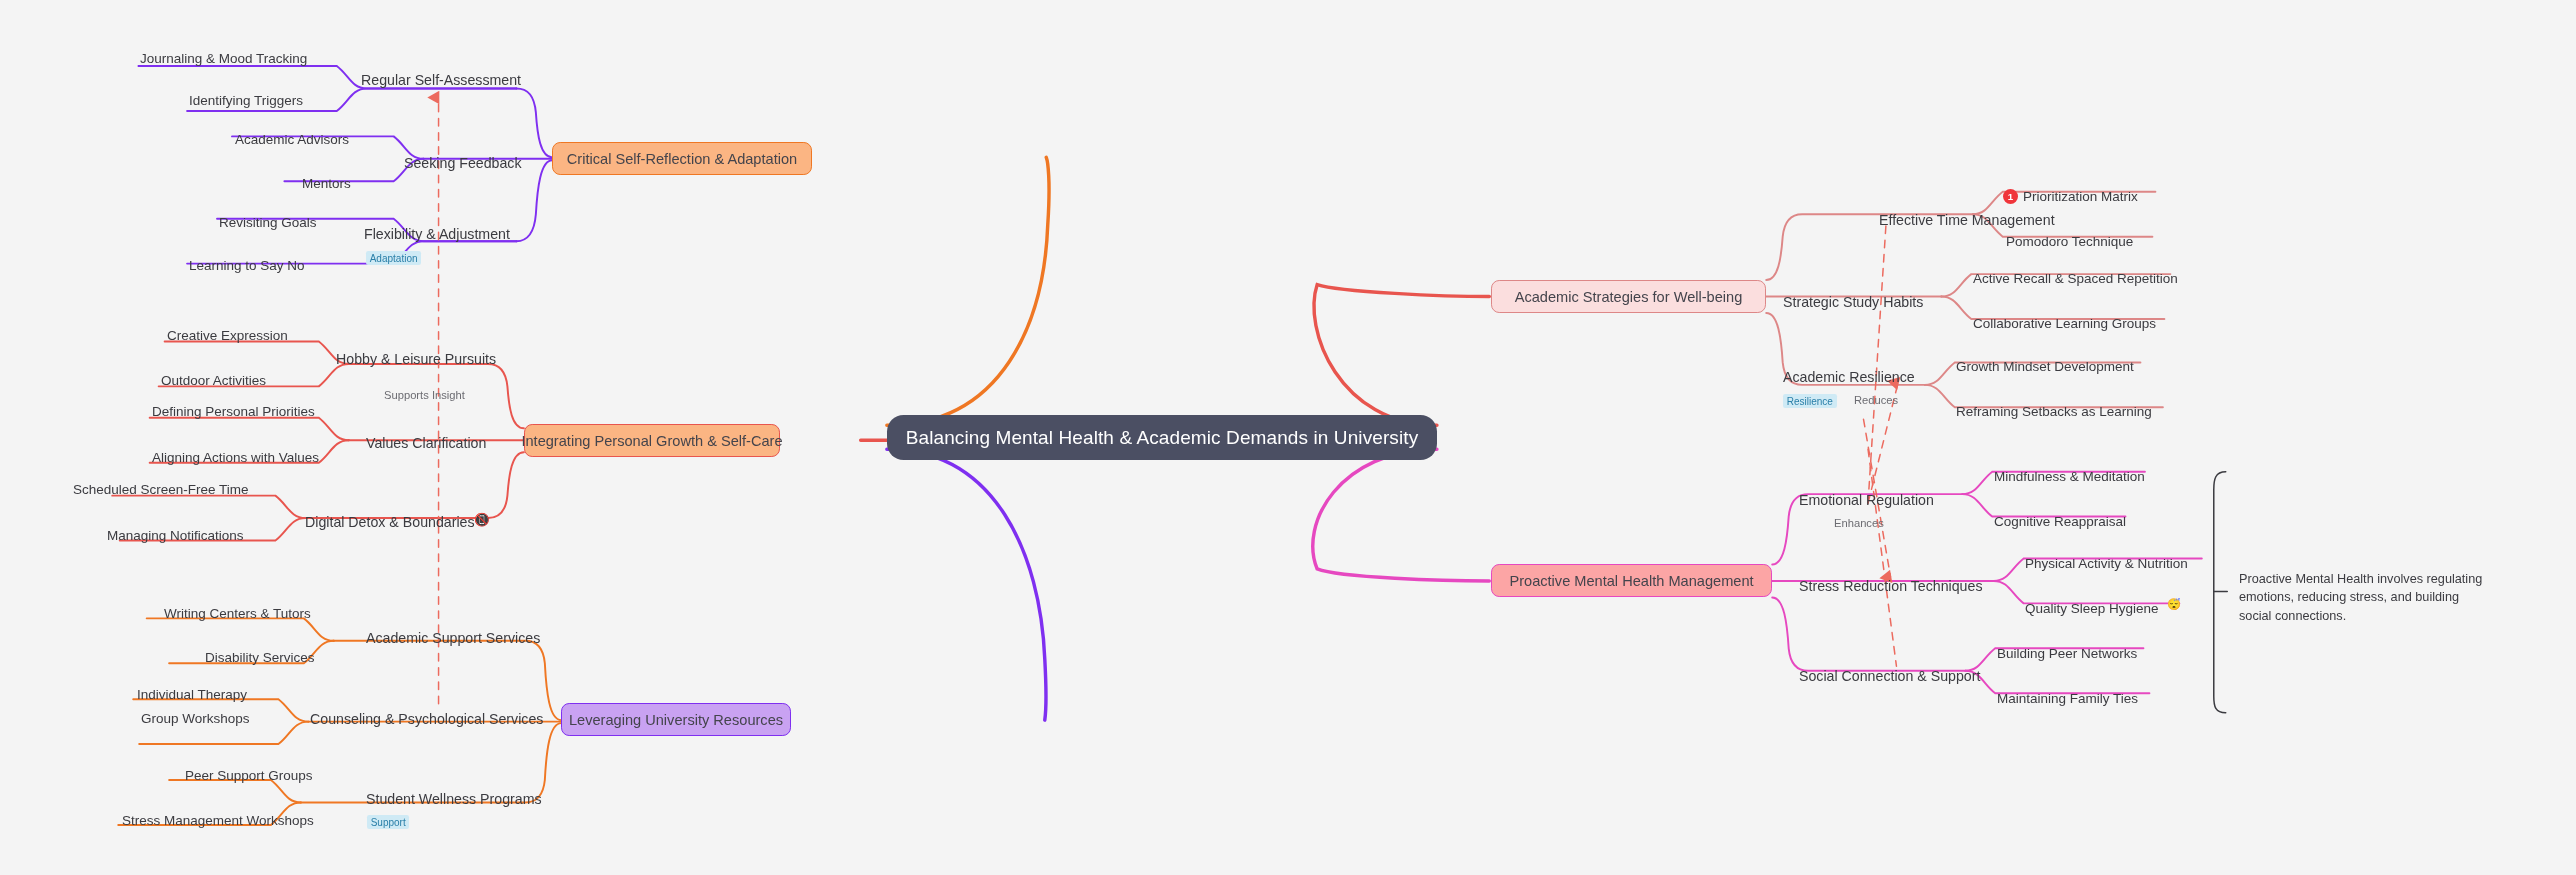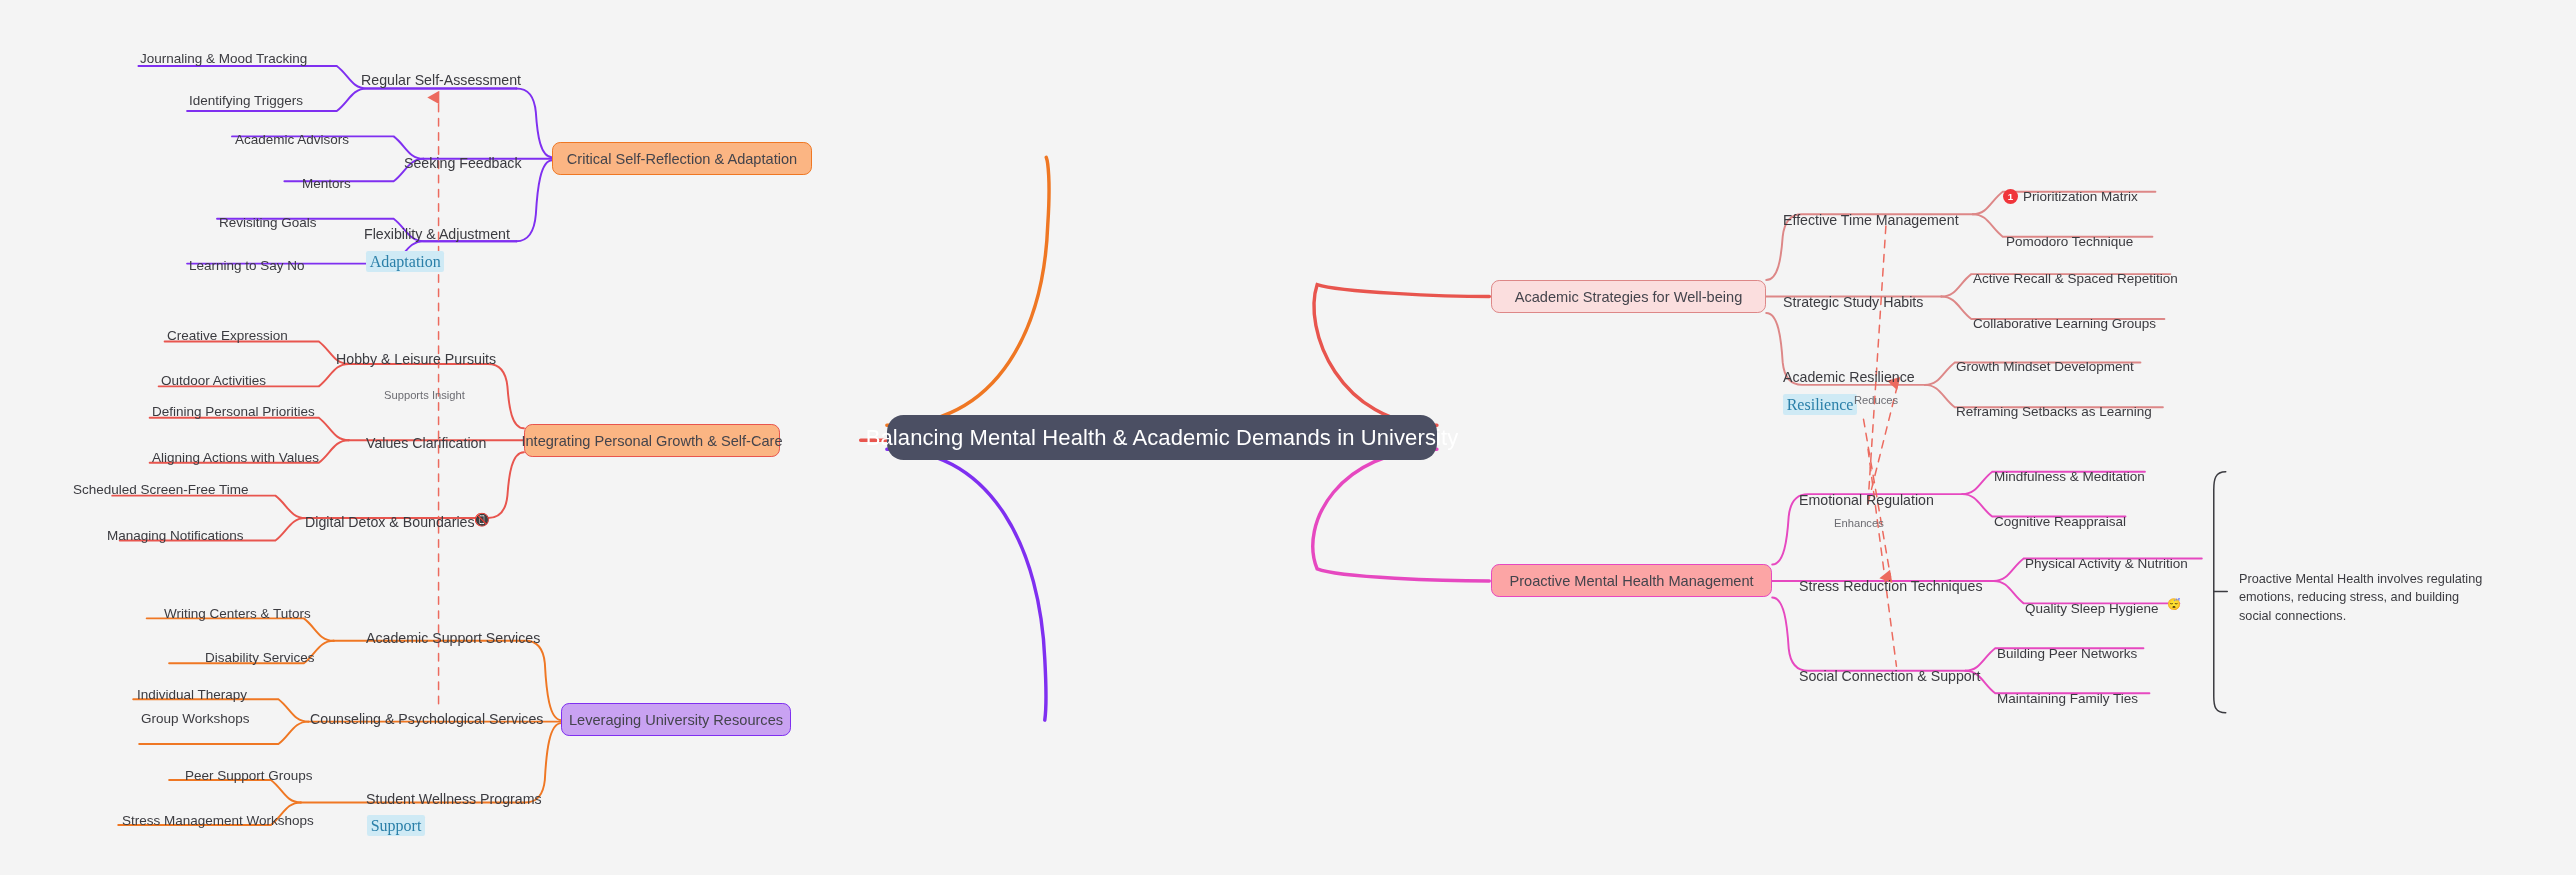--- a/index.html
+++ b/index.html
@@ -14,21 +14,21 @@
   }
   #canvas { position: absolute; inset: 0; }
   svg.edges { position: absolute; left: 0; top: 0; width: 2576px; height: 876px; pointer-events: none; }
 
   
   .rootnode {
     position: absolute;
     background: #4b4f63;
     color: #ffffff;
     border-radius: 16.5px;
-    font-size: 22px;
+    font-size: 19px;
     letter-spacing: 0.1px;
     display: flex; align-items: center; justify-content: center;
     white-space: nowrap;
     padding: 0 19.5px;
   }
   .branchbox {
     position: absolute;
     border-radius: 8.2px;
     border: 1.9px solid;
     font-size: 14.6px;
@@ -67,28 +67,27 @@
     position: absolute;
     font-size: 11.2px;
     color: #6c6c72;
     white-space: nowrap;
     line-height: 1;
   }
 
   
   .tag {
     position: absolute;
-    font-size: 16px;
+    font-size: 10px;
     color: #2a7fa8;
     background: #cfeaf5;
     border-radius: 2.2px;
     padding: 1.5px 3.7px;
     white-space: nowrap;
     line-height: 1.1;
-    font-family: Liberation Serif, serif;
   }
 
   
   .badge {
     position: absolute;
     width: 15px; height: 15px;
     border-radius: 50%;
     background: #f0353b;
     color: #fff;
     font-size: 9.7px; font-weight: bold;
@@ -265,21 +264,21 @@
 
   <div class="lbl" style="left:310px; top:712px;"><span>Counseling &amp; Psychological Services</span></div>
   <div class="leaf" style="left:137px; top:688px;"><span>Individual Therapy</span></div>
   <div class="leaf" style="left:141px; top:712px;"><span>Group Workshops</span></div>
 
   <div class="lbl" style="left:366px; top:792px;"><span>Student Wellness Programs</span></div>
   <div class="tag" style="left:367px; top:815px;"><span>Support</span></div>
   <div class="leaf" style="left:185px; top:769px;"><span>Peer Support Groups</span></div>
   <div class="leaf" style="left:122px; top:814px;"><span>Stress Management Workshops</span></div>
 
-  <div class="lbl" style="left:1783px; top:213px;text-align:center;"><span>Effective Time Management</span></div>
+  <div class="lbl" style="left:1879px; top:213px;text-align:center;"><span>Effective Time Management</span></div>
   <div class="badge" style="left:2003px; top:189px;">
       <span>1</span>
     </div>
   <div class="leaf" style="left:2023px; top:190px;"><span>Prioritization Matrix</span></div>
   <div class="leaf" style="left:2006px; top:235px;"><span>Pomodoro Technique</span></div>
 
   <div class="lbl" style="left:1783px; top:295px;"><span>Strategic Study Habits</span></div>
   <div class="leaf" style="left:1973px; top:272px;"><span>Active Recall &amp; Spaced Repetition</span></div>
   <div class="leaf" style="left:1973px; top:317px;"><span>Collaborative Learning Groups</span></div>
 

